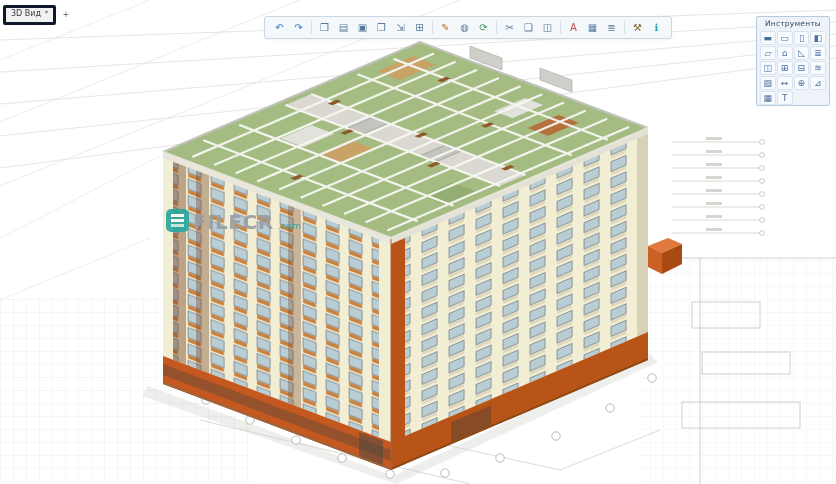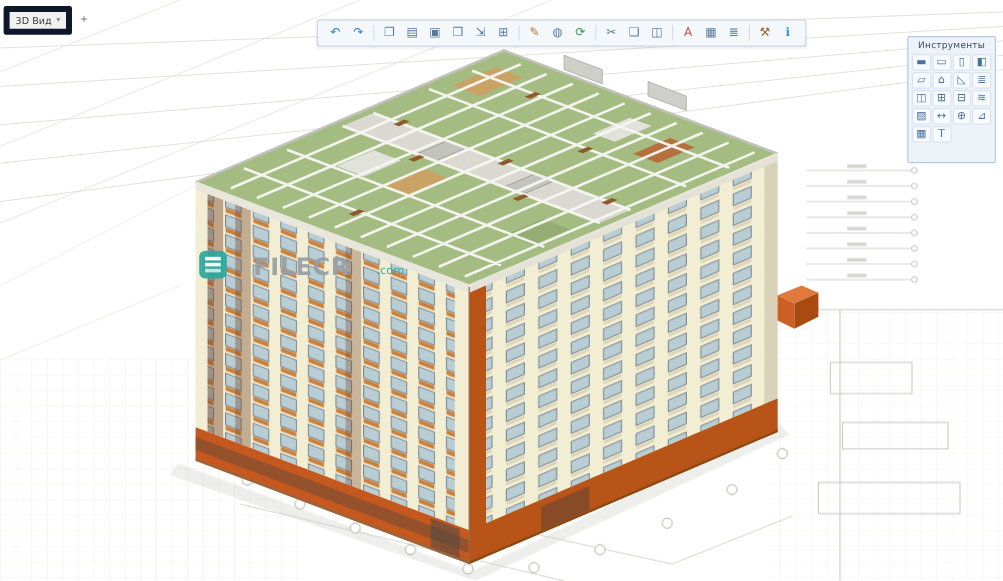--- a/index.html
+++ b/index.html
@@ -5,49 +5,49 @@
   html,body{margin:0;padding:0}
   body{
     width:836px;height:484px;overflow:hidden;position:relative;
     background:#ffffff;font-family:"DejaVu Sans","Liberation Sans",sans-serif;
     -webkit-font-smoothing:antialiased;
   }
   #scene{position:absolute;left:0;top:0;z-index:1}
 
   
   .tabbar{position:absolute;left:3px;top:5px;z-index:6;display:flex;align-items:center;gap:4px}
-  .tab{display:flex;align-items:center;gap:4px;background:#f1f1f1;border:5px solid #0f172a;
+  .tab{display:flex;align-items:flex-start;gap:4px;background:#f1f1f1;border:3px solid #0f172a;
        border-radius:2px;padding:1px 5px;height:12px;font-size:8px;color:#3c3c3c;cursor:default}
   .tab .caret{font-size:6px;color:#808080;line-height:1}
   .newtab{background:none;border:none;padding:0 3px;font-size:10px;color:#7a7a7a;line-height:12px;cursor:default}
 
   
   .toolbar{position:absolute;left:264px;top:16px;z-index:6;display:flex;align-items:center;
            background:var(--toolbar_bg);border:1px solid #ccd6e1;border-radius:3px;
            padding:2px 5px;box-shadow:0 1px 2px rgba(60,80,110,.08)}
   .toolbar button{width:17px;height:17px;padding:0;margin:0 1px;background:none;border:none;
                   font-family:inherit;font-size:10px;line-height:16px;text-align:center;color:#56789c;cursor:default}
   .toolbar button:nth-of-type(2),.toolbar button:nth-of-type(8),
   .toolbar button:nth-of-type(11),.toolbar button:nth-of-type(14),
   .toolbar button:nth-of-type(17){margin-right:8px;position:relative}
   .toolbar button:nth-of-type(2)::after,.toolbar button:nth-of-type(8)::after,
   .toolbar button:nth-of-type(11)::after,.toolbar button:nth-of-type(14)::after,
   .toolbar button:nth-of-type(17)::after{
     content:"";position:absolute;right:-5px;top:2px;bottom:2px;width:1px;background:#d6dfe8}
 
   
-  .tools{position:absolute;right:6px;top:30px;z-index:6;width:66px;
-         background:var(--panel_bg);border:1px solid #b9c9dc;border-radius:2px;padding:2px 3px 16px}
+  .tools{position:absolute;right:6px;top:16px;z-index:6;width:66px;
+         background:var(--panel_bg);border:1px solid #b9c9dc;border-radius:2px;padding:2px 3px 0}
   .tools h3{margin:0 0 3px;font-size:7.5px;font-weight:normal;color:#3e4c60;text-align:center;letter-spacing:.2px}
   .tools .grid{display:grid;grid-template-columns:repeat(4,1fr);gap:1px}
   .tools button{height:14px;padding:0;font-family:inherit;font-size:9px;line-height:13px;
                 color:#4a70a0;background:#f8fbfe;border:1px solid #d9e3ef;border-radius:2px;cursor:default}
 
   
-  .watermark{position:absolute;left:166px;top:209px;z-index:4;display:flex;align-items:flex-end;gap:22px;opacity:.92}
+  .watermark{position:absolute;left:166px;top:209px;z-index:4;display:flex;align-items:flex-end;gap:4px;opacity:.92}
   .wm-logo{width:23px;height:23px;border-radius:5px;background:var(--watermark_teal);position:relative;flex:none}
   .wm-logo::before{content:"";position:absolute;left:5px;top:5px;width:13px;height:3px;background:#fff;
                    box-shadow:0 5px 0 #ffffff,0 10px 0 rgba(255,255,255,.75)}
   .wm-text{font-size:20px;font-weight:bold;color:var(--watermark_grey);letter-spacing:.5px;line-height:.95}
   .wm-suffix{font-size:9.5px;color:var(--watermark_teal);line-height:1.4;font-weight:normal}
 </style>
 </head>
 <body>
 
 <svg id="scene" width="836" height="484" viewBox="0 0 836 484">

